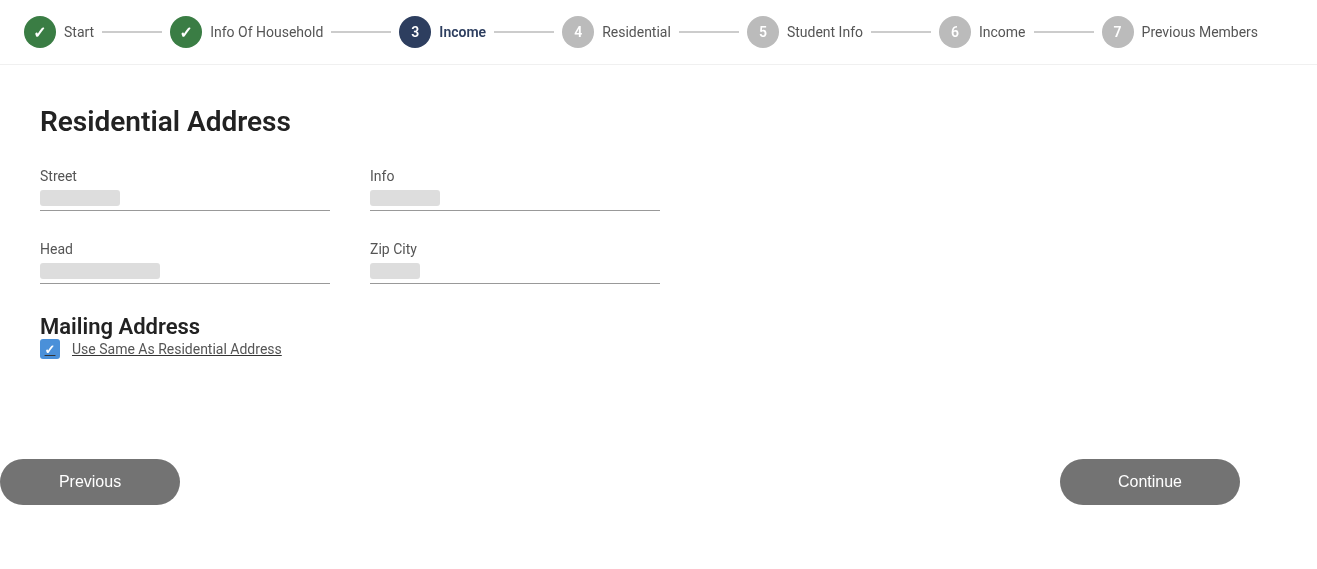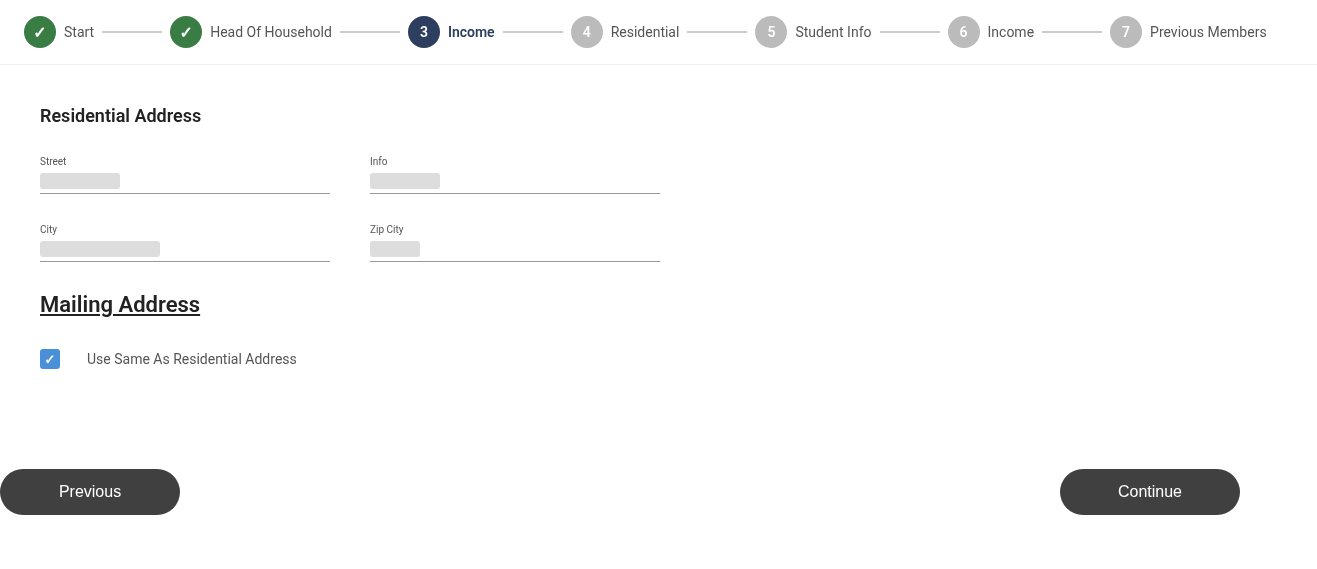--- a/index.html
+++ b/index.html
@@ -67,40 +67,40 @@
       font-size: 16px;
     }
 
     
     .main-content {
       padding: 40px 40px;
       max-width: 700px;
     }
 
     .section-title {
-      font-size: 18px;
+      font-size: 28px;
       font-weight: 600;
       color: #222;
       margin-bottom: 30px;
     }
 
     .form-row {
       display: flex;
       gap: 40px;
       margin-bottom: 30px;
     }
 
     .form-field {
       flex: 1;
       display: flex;
       flex-direction: column;
     }
 
     .field-label {
-      font-size: 10px;
+      font-size: 14px;
       color: #555;
       margin-bottom: 6px;
     }
 
     .field-input {
       border: none;
       border-bottom: 1px solid #999;
       outline: none;
       font-size: 14px;
       padding: 4px 0;
@@ -114,28 +114,28 @@
     }
 
     .mailing-section {
       margin-top: 10px;
     }
 
     .mailing-title {
       font-size: 22px;
       font-weight: 600;
       color: #222;
-      margin-bottom: 32px;
+      margin-bottom: 0;
+    }
+
+    .checkbox-row {
+      display: flex;
+      align-items: center;
+      gap: 12px;
       text-decoration: underline;
-    }
-
-    .checkbox-row {
-      display: flex;
-      align-items: center;
-      gap: 27px;
     }
 
     .checkbox-custom {
       width: 20px;
       height: 20px;
       background: #4a90d9;
       border-radius: 3px;
       display: flex;
       align-items: center;
       justify-content: center;
@@ -166,21 +166,21 @@
       padding: 14px 40px;
       border-radius: 30px;
       border: none;
       font-size: 16px;
       font-weight: 500;
       cursor: pointer;
       min-width: 180px;
     }
 
     .btn-dark {
-      background: #404040;
+      background: #737373;
       color: #fff;
     }
 
     
     .input-wrapper {
       position: relative;
     }
 
     .blurred-input-display {
       height: 16px;
@@ -213,21 +213,21 @@
     </div>
     <span class="step-label">Start</span>
   </div>
 
   <div class="step-connector"></div>
 
   <div class="step">
     <div class="step-circle completed">
       <span class="check-icon">✓</span>
     </div>
-    <span class="step-label">Head Of Household</span>
+    <span class="step-label">Info Of Household</span>
   </div>
 
   <div class="step-connector"></div>
 
   <div class="step">
     <div class="step-circle active">
       <span>3</span>
     </div>
     <span class="step-label active">Income</span>
   </div>
@@ -288,21 +288,21 @@
       <div class="input-wrapper">
         <div class="blurred-input-display city-blurred"></div>
         <input type="text" class="field-input" style="position: absolute; top: 0px; left: 0px; opacity: 0; width: 100%;">
         <div style="height:1px;background:#999;margin-top:4px;"></div>
       </div>
     </div>
   </div>
 
   <div class="form-row">
     <div class="form-field">
-      <label class="field-label">City</label>
+      <label class="field-label">Head</label>
       <div class="input-wrapper">
         <div class="blurred-input-display state-blurred"></div>
         <input type="text" class="field-input" style="position: absolute; top: 0px; left: 0px; opacity: 0; width: 100%;">
         <div style="height:1px;background:#999;margin-top:4px;"></div>
       </div>
     </div>
     <div class="form-field">
       <label class="field-label">Zip City</label>
       <div class="input-wrapper">
         <div class="blurred-input-display zip-blurred"></div>

